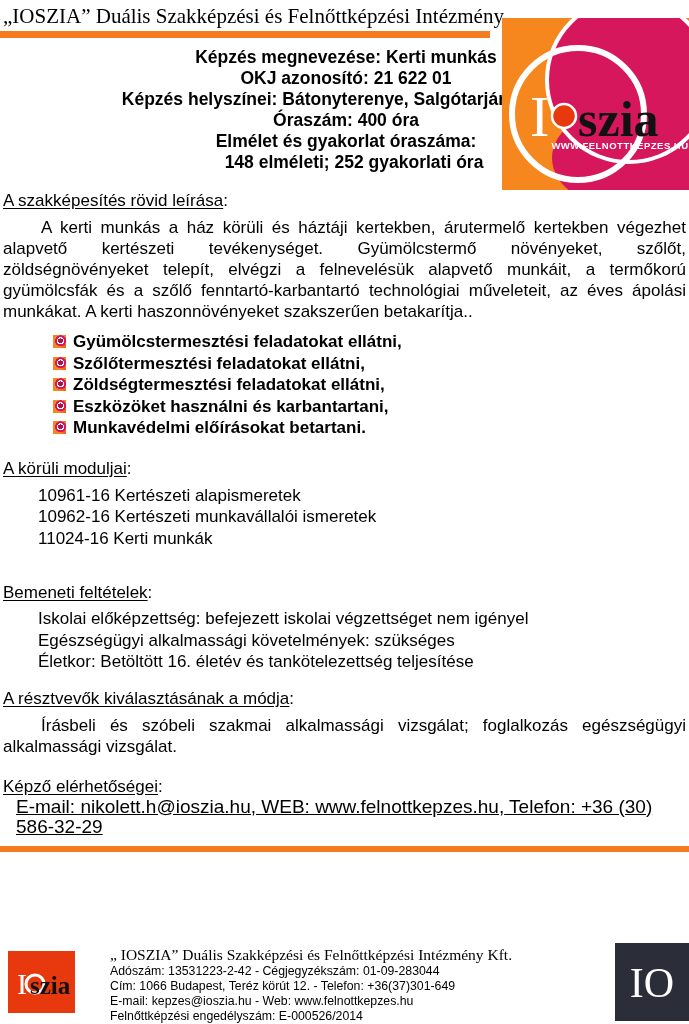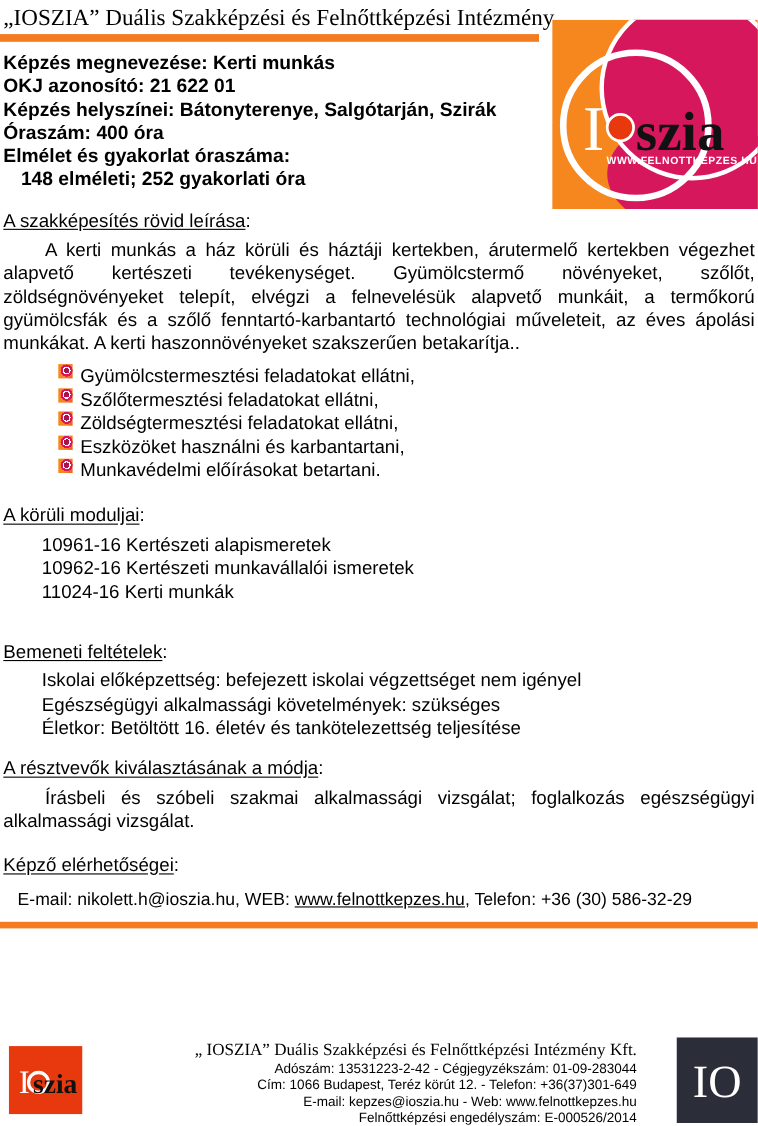--- a/index.html
+++ b/index.html
@@ -6,63 +6,63 @@
   .page{position:relative;width:689px;height:1024px;background:#fff;overflow:hidden;
         font-family:"Liberation Sans",sans-serif;color:#000;}
 
   
   .header-title{font-family:"Liberation Serif",serif;font-size:21px;line-height:26px;
                 padding:3px 0 0 3px;}
   .header-rule{width:490px;height:7px;background:#f47b20;margin-top:2px;}
   .top-logo{position:absolute;top:18px;right:0;width:187px;height:172px;}
 
   
-  .info{margin:9px 0 0 3px;font-weight:bold;font-size:17.5px;line-height:21px;}
+  .info{margin:9px 0 0 3px;font-weight:bold;font-size:17.5px;line-height:21px;text-align:center;}
   .info .indent{padding-left:16px;}
 
   
   .h{margin:0 0 0 3px;font-size:17px;line-height:20px;}
   .u{text-decoration:underline;text-underline-offset:2px;}
   .h-desc{margin-top:18px;}
   .h-skills{margin-top:22px;}
   .h-modules{margin-top:20px;}
   .h-req{margin-top:34px;}
   .h-select{margin-top:16px;}
   .h-contact{margin-top:20px;}
 
   
   .para{margin:6px 3px 0 3px;font-size:17px;line-height:21px;text-align:justify;
         text-indent:38px;}
 
   
   .bullets{margin:9px 0 0 53px;padding:0;list-style:none;font-size:17px;line-height:21.5px;}
-  .bullets li{display:flex;}
+  .bullets li{display:flex;align-items:center;font-weight:bold;}
   .bullet-icon{flex:0 0 13px;width:13px;height:13px;margin-right:7px;display:inline-block;
     background:
       radial-gradient(circle at 58% 45%, #a8124e 0 2.5px, rgba(255,255,255,.95) 2.5px 3.6px, #d6175c 3.6px 5.4px, transparent 5.6px),
       linear-gradient(115deg,#f6871f 55%,#ef5a1a 100%);}
 
   
   .plainlist{margin:6px 0 0 38px;padding:0;list-style:none;font-size:17px;line-height:21.5px;}
   .req-list{margin-top:5px;}
 
   
   .notice{margin:18px auto 0 auto;max-width:648px;font-size:17.5px;line-height:24px;
           font-weight:bold;font-style:italic;text-align:center;}
 
   
-  .contact-line{margin:12px 3px 0 16px;font-size:16px;line-height:20px;}
+  .contact-line{margin:0 3px 0 16px;font-size:19px;line-height:20px;text-decoration:underline;}
   .contact-line .link{text-decoration:underline;color:#000;}
 
   
   .footer-rule{width:689px;height:6px;background:#f47b20;margin-top:9px;}
   .footer{position:absolute;left:0;right:0;bottom:0;top:938px;}
   .footer-logo-left{position:absolute;left:8px;top:13px;}
   .footer-logo-right{position:absolute;right:0;top:5px;}
-  .footer-text{position:absolute;left:110px;right:110px;top:8px;text-align:right;}
+  .footer-text{position:absolute;left:110px;right:110px;top:8px;text-align:left;}
   .footer-company{font-family:"Liberation Serif",serif;font-size:15.5px;line-height:18px;}
   .footer-small{font-size:12.3px;line-height:15px;}
 </style>
 </head>
 <body>
 
 <div class="page">
 
   <div class="header-title">„IOSZIA” Duális Szakképzési és Felnőttképzési Intézmény</div>
   <div class="header-rule"></div>

